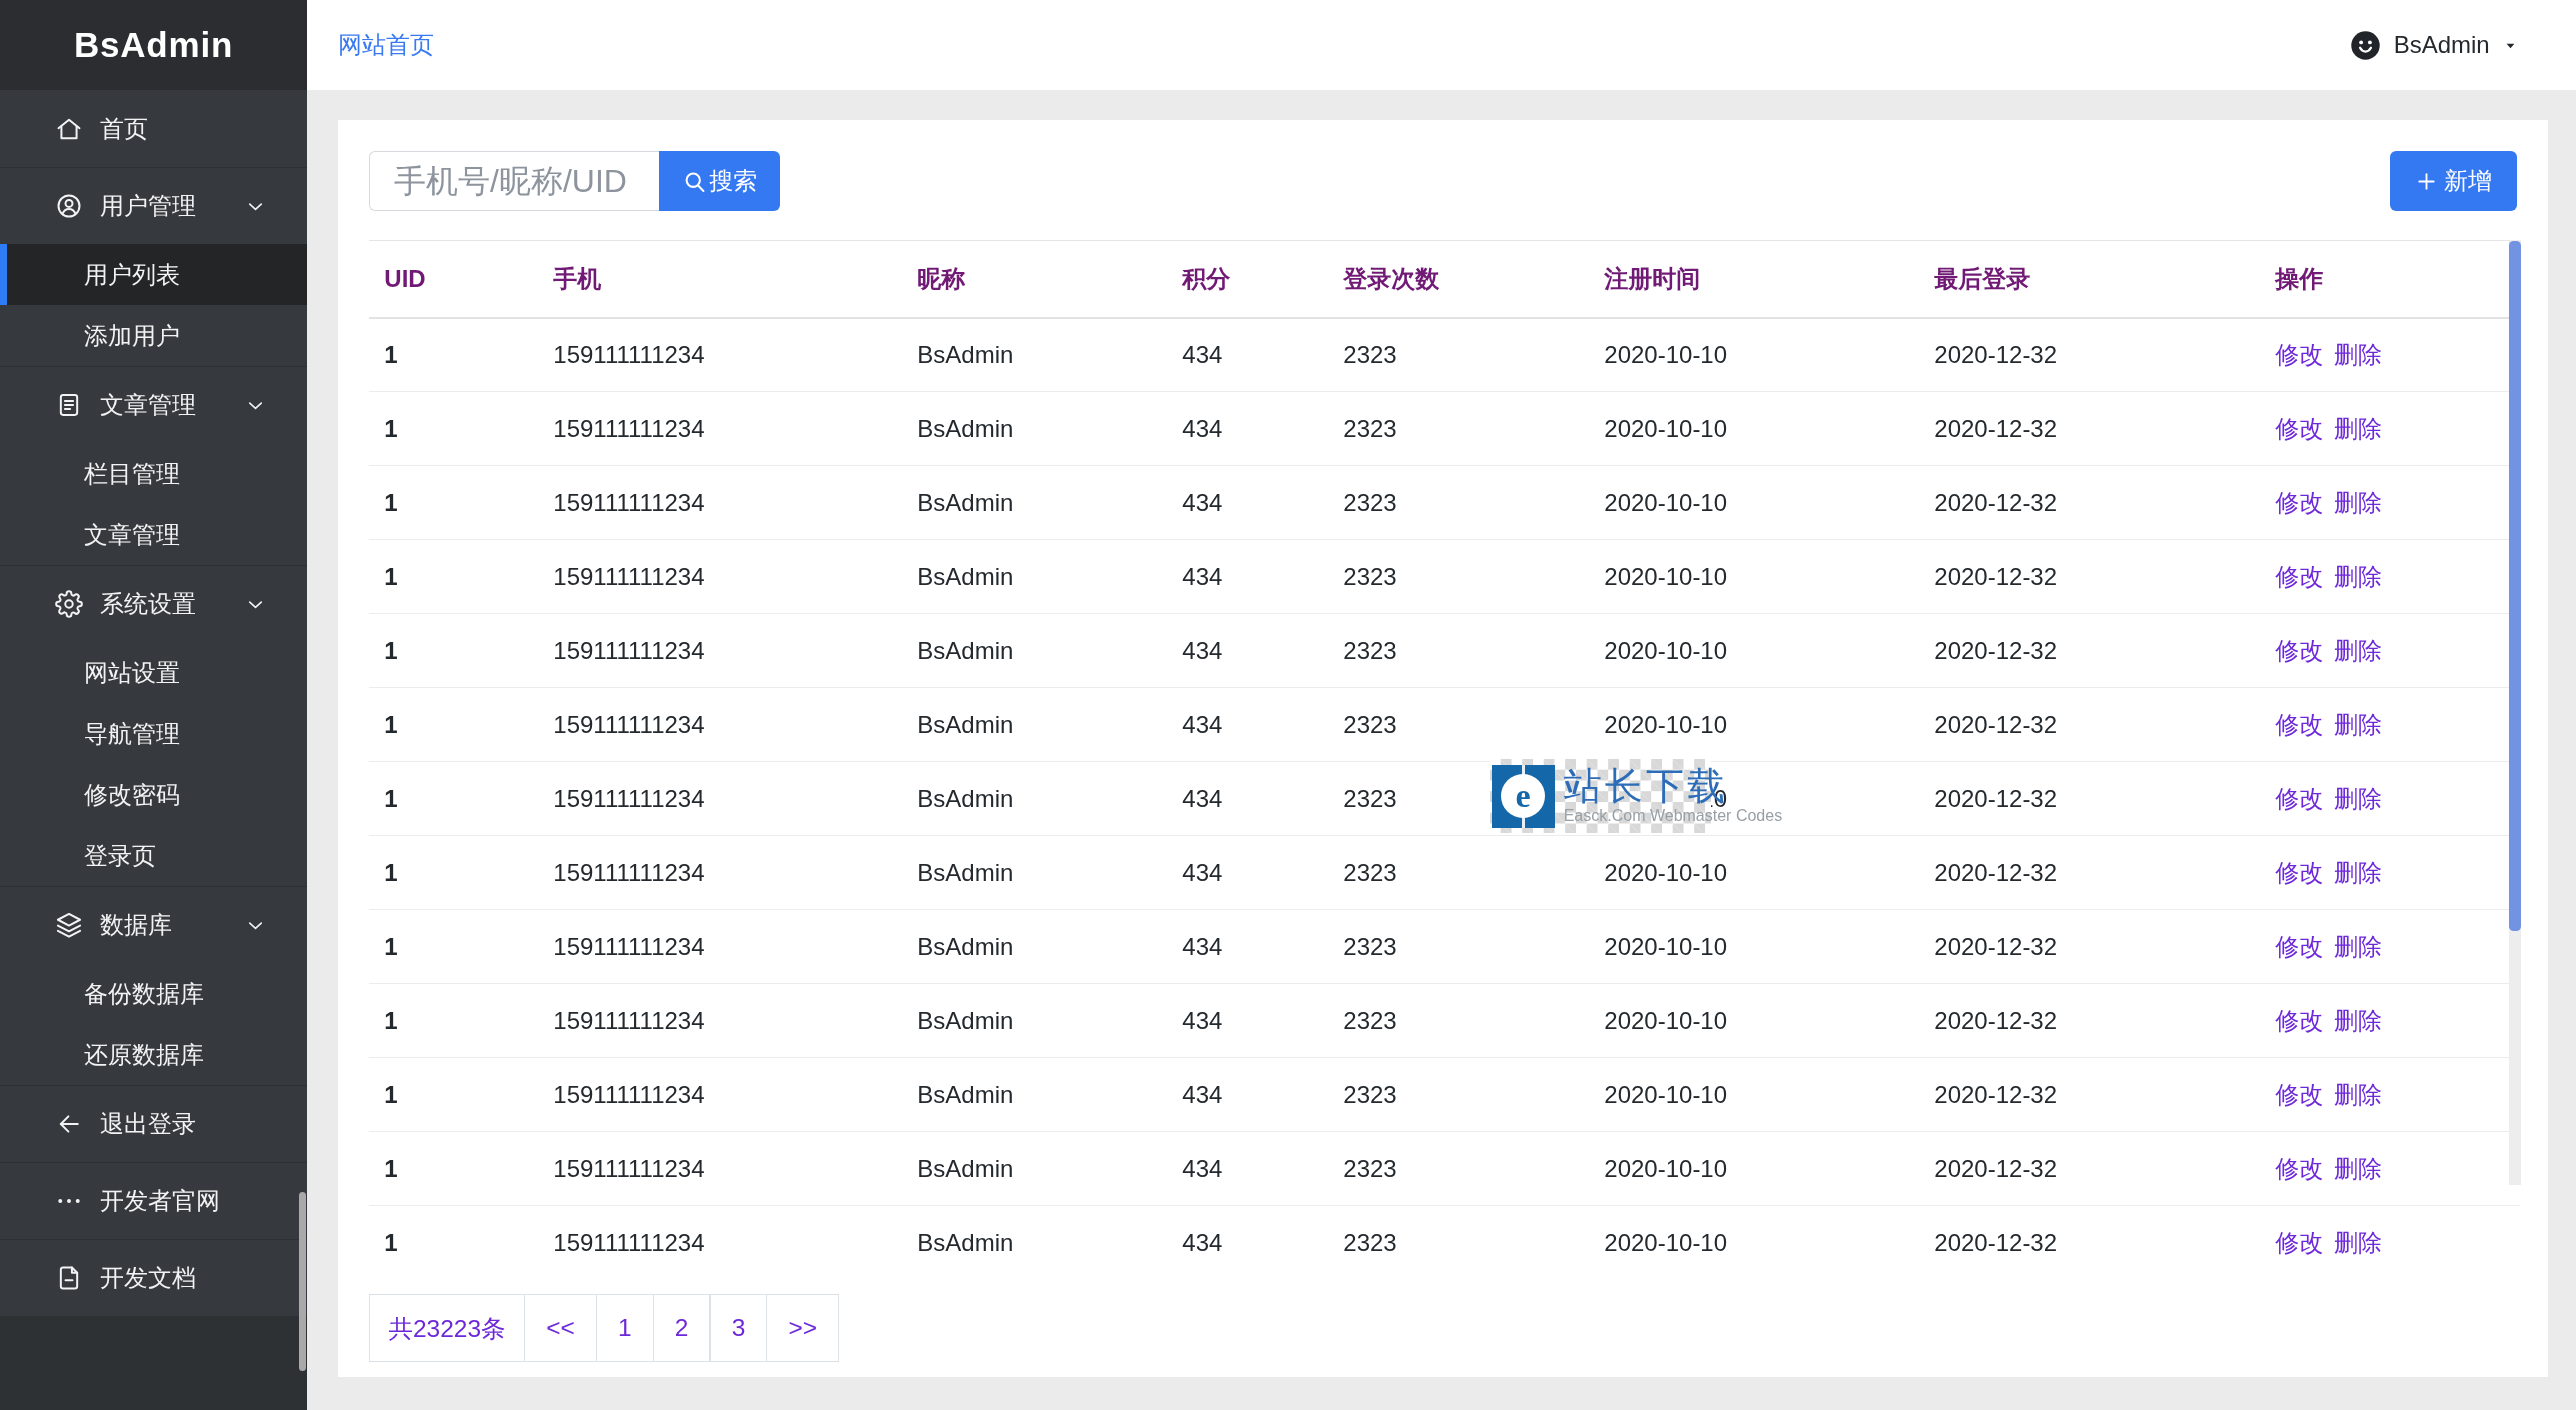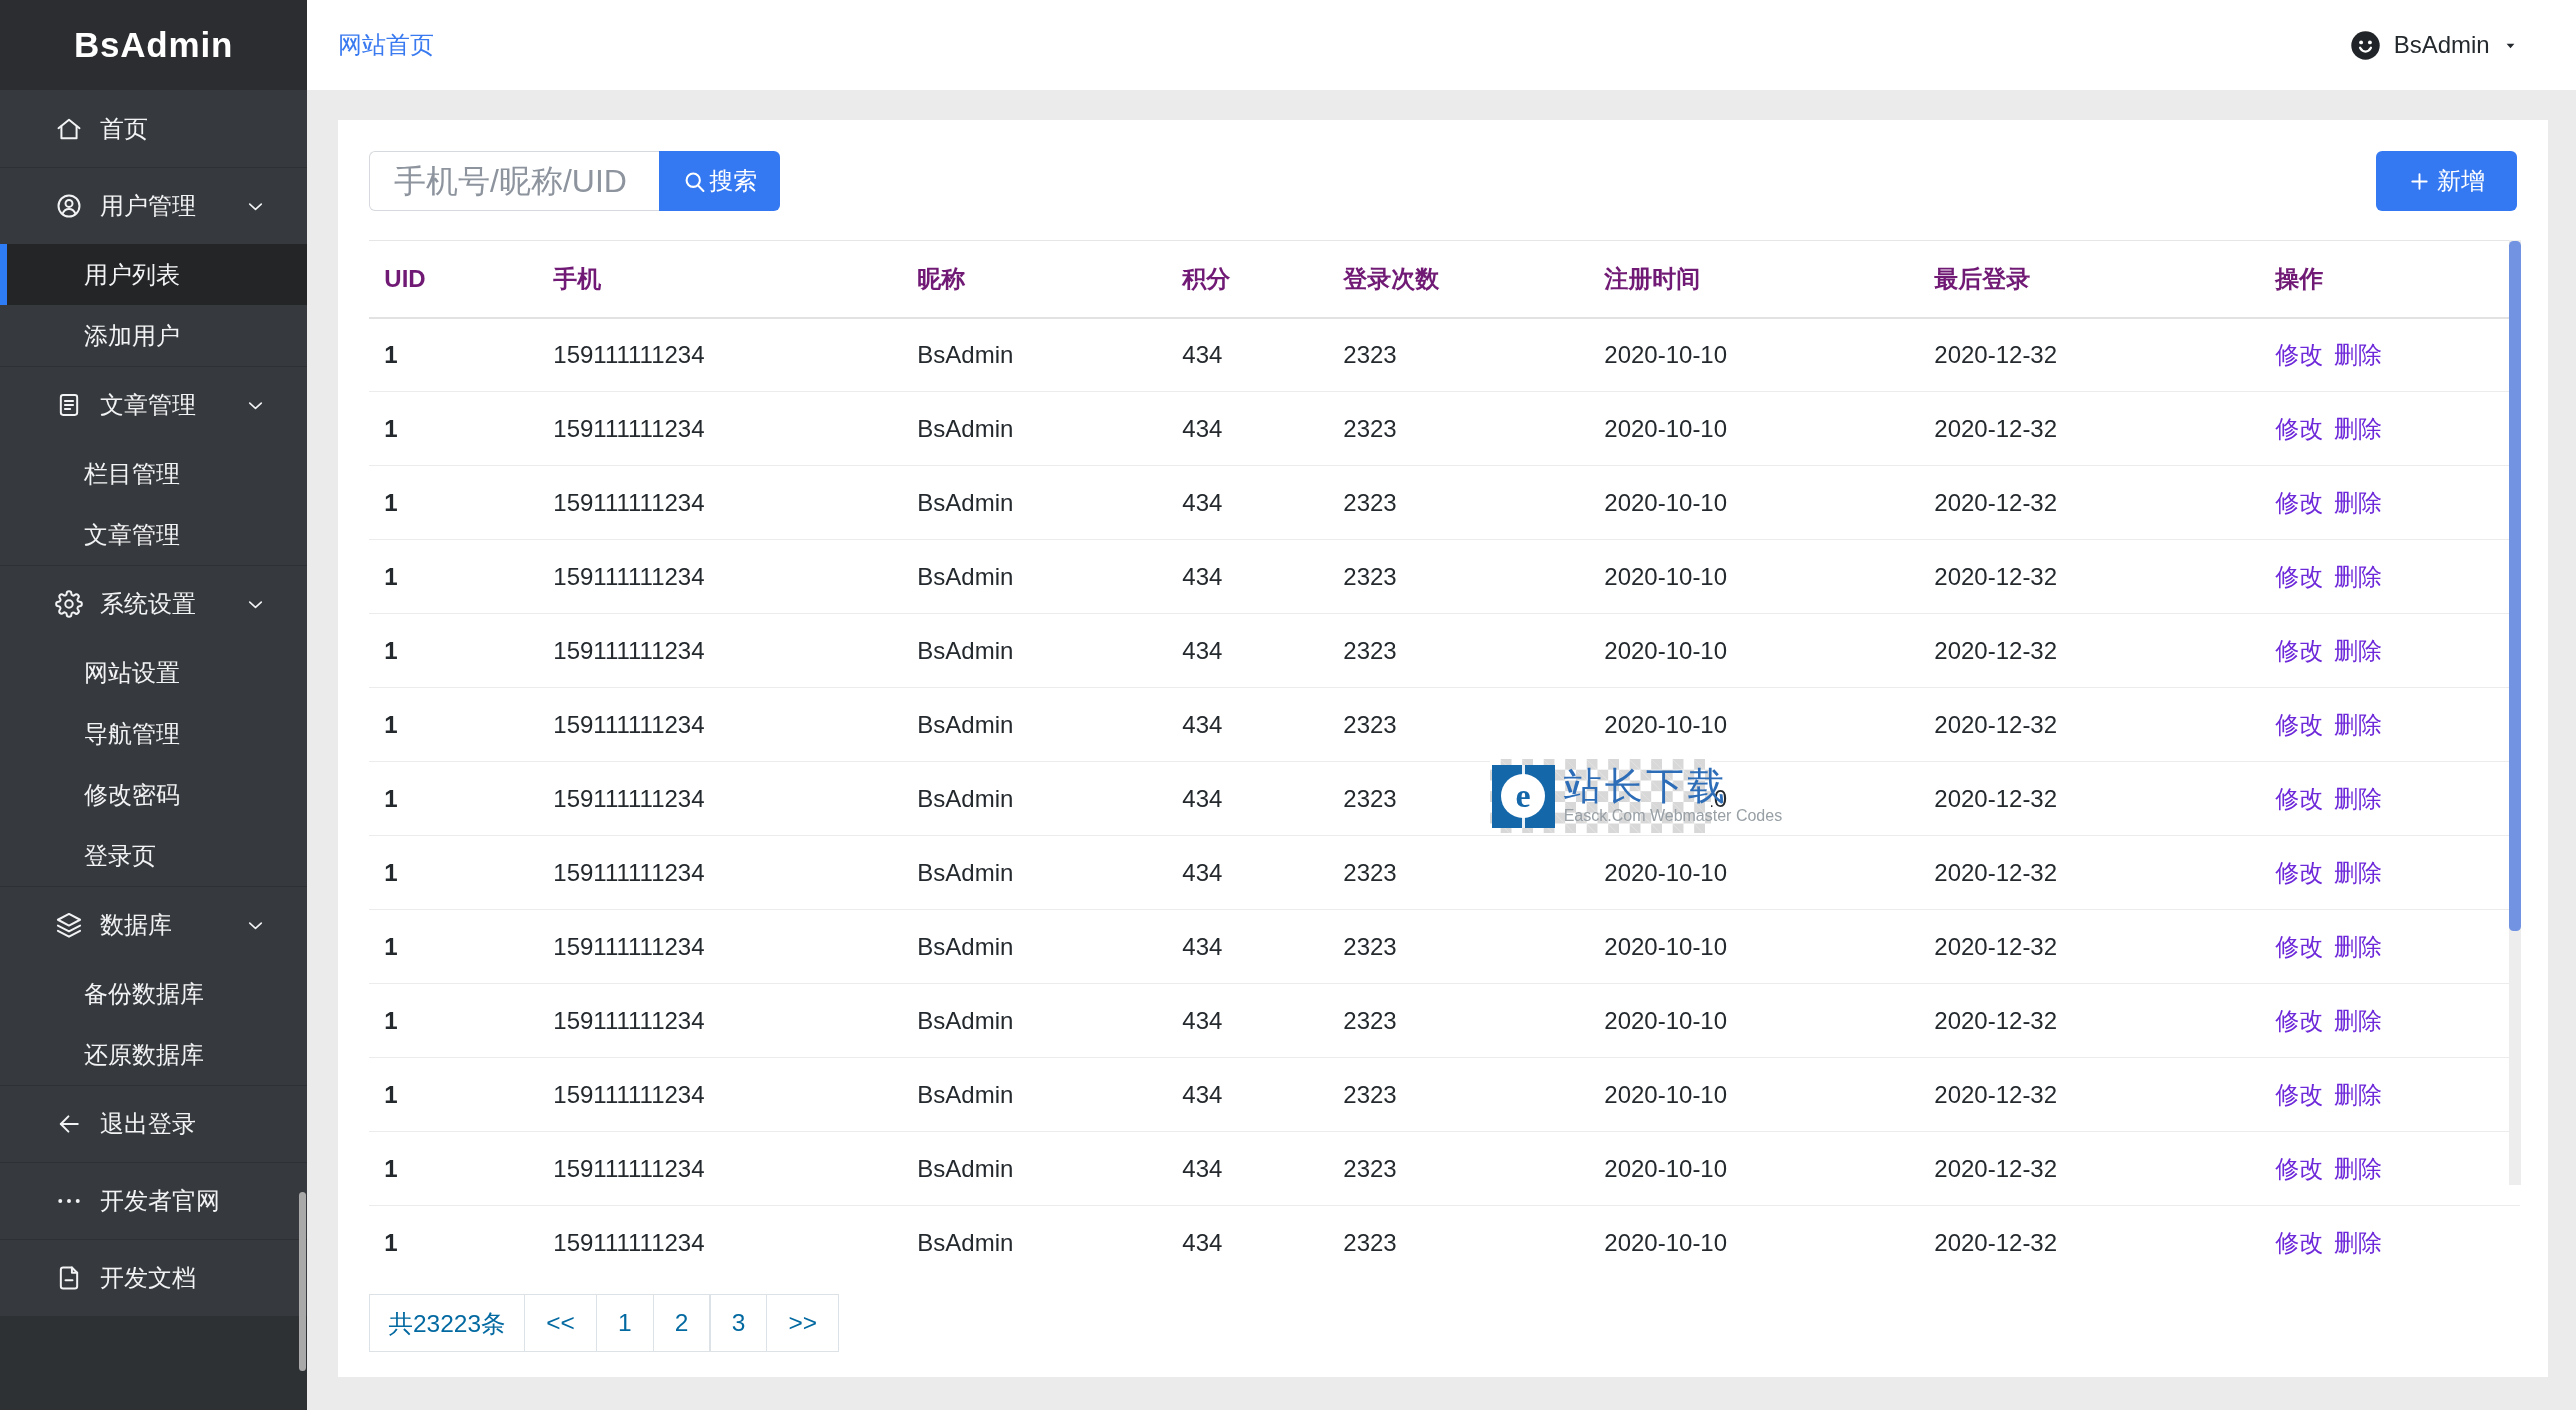--- a/index.html
+++ b/index.html
@@ -46,21 +46,21 @@
   .toolbar { position:absolute; left:31px; top:31px; right:31px; height:60px; }
   .search-group { display:flex; }
   .search-input { width:290px; height:60px; border:1.5px solid #d6d9dd; border-right:none;
                   border-radius:6.1px 0 0 6.1px; padding:0 24px; font-size:32px; color:#24292e;
                   outline:none; }
   .search-input::placeholder { color:#8d949e; }
   .btn-blue { height:60px; background:#3579f2; color:#fff; border:none; font-size:24px;
               display:flex; align-items:center; justify-content:center; cursor:pointer; }
   .search-btn { width:121px; border-radius:0 6.1px 6.1px 0; gap:3.1px; }
   .search-btn svg { width:24.5px; height:24.5px; }
-  .add-btn { position:absolute; right:0; top:0; width:141px; border-radius:6.1px; gap:6.1px; }
+  .add-btn { position:absolute; right:0; top:0; width:127px; border-radius:6.1px; gap:6.1px; }
   .add-btn svg { width:23px; height:23px; }
 
   
   .table-wrap { position:absolute; left:31px; top:120px; width:2151px; height:1031px;
                 overflow:hidden; }
   table { width:2151px; border-collapse:collapse; table-layout:fixed; }
   col.c1{width:169px} col.c2{width:364px} col.c3{width:265px} col.c4{width:161px}
   col.c5{width:261px} col.c6{width:330px} col.c7{width:341px} col.c8{width:261px}
   thead th { height:77px; border-top:1.5px solid #e6e6e6; border-bottom:2.3px solid #e2e2e2;
              text-align:left; padding-left:15.3px; font-size:24px; font-weight:bold; color:#701a75; }
@@ -69,22 +69,22 @@
   tbody th { font-weight:bold; }
   .act-link { color:#6d28d9; text-decoration:none; cursor:pointer; margin-right:10.7px; }
 
   
   .vtrack { position:absolute; left:2171px; top:120px; width:12.3px; height:945px; background:#ededed; }
   .vthumb { position:absolute; left:2171px; top:121px; width:12.3px; height:690px;
             background:#7193e1; border-radius:4.6px; cursor:grab; }
 
   
   .pagination { position:absolute; left:31px; top:1174px; display:flex; }
-  .page-cell { height:58px; display:flex; align-items:center; justify-content:center;
-               border:0.8px solid #dde2e6; margin-left:-0.8px; color:#0369a1; font-size:24.5px;
+  .page-cell { height:68px; display:flex; align-items:center; justify-content:center;
+               border:0.8px solid #dde2e6; margin-left:-0.8px; color:#6d28d9; font-size:24.5px;
                padding:0 21px; background:#fff; cursor:pointer; }
   .page-cell.total { margin-left:0; padding:0 18.4px; cursor:default; }
 
   
   .watermark { position:absolute; left:1183px; top:669px; width:221px; height:74px;
                display:flex; align-items:center;
                background-image:
                  linear-gradient(45deg,#d8d8d8 25%,transparent 25%,transparent 75%,#d8d8d8 75%),
                  linear-gradient(45deg,#d8d8d8 25%,#ffffff 25%,#ffffff 75%,#d8d8d8 75%);
                background-size:21.5px 21.5px; background-position:0 0,10.7px 10.7px; z-index:4; }

